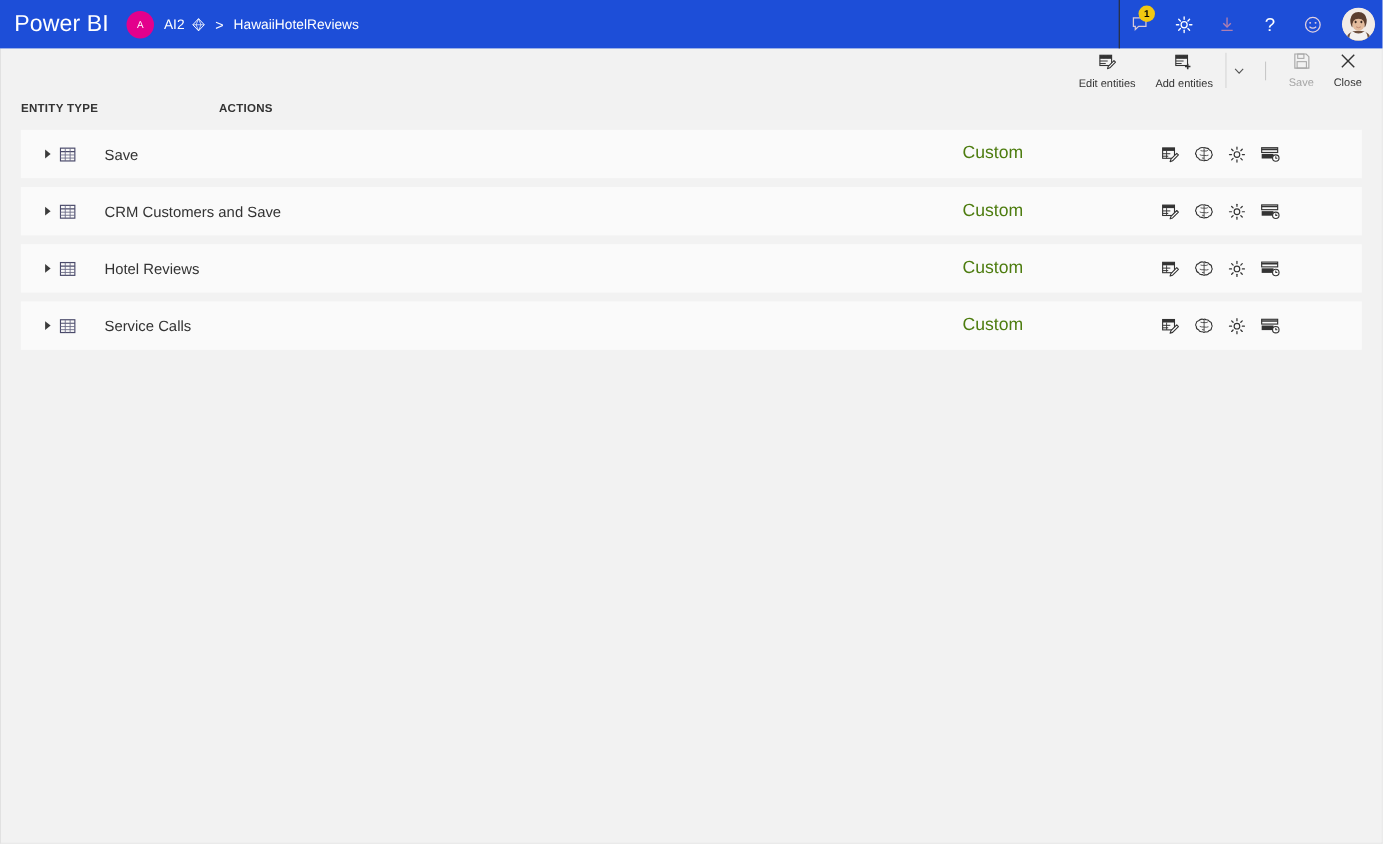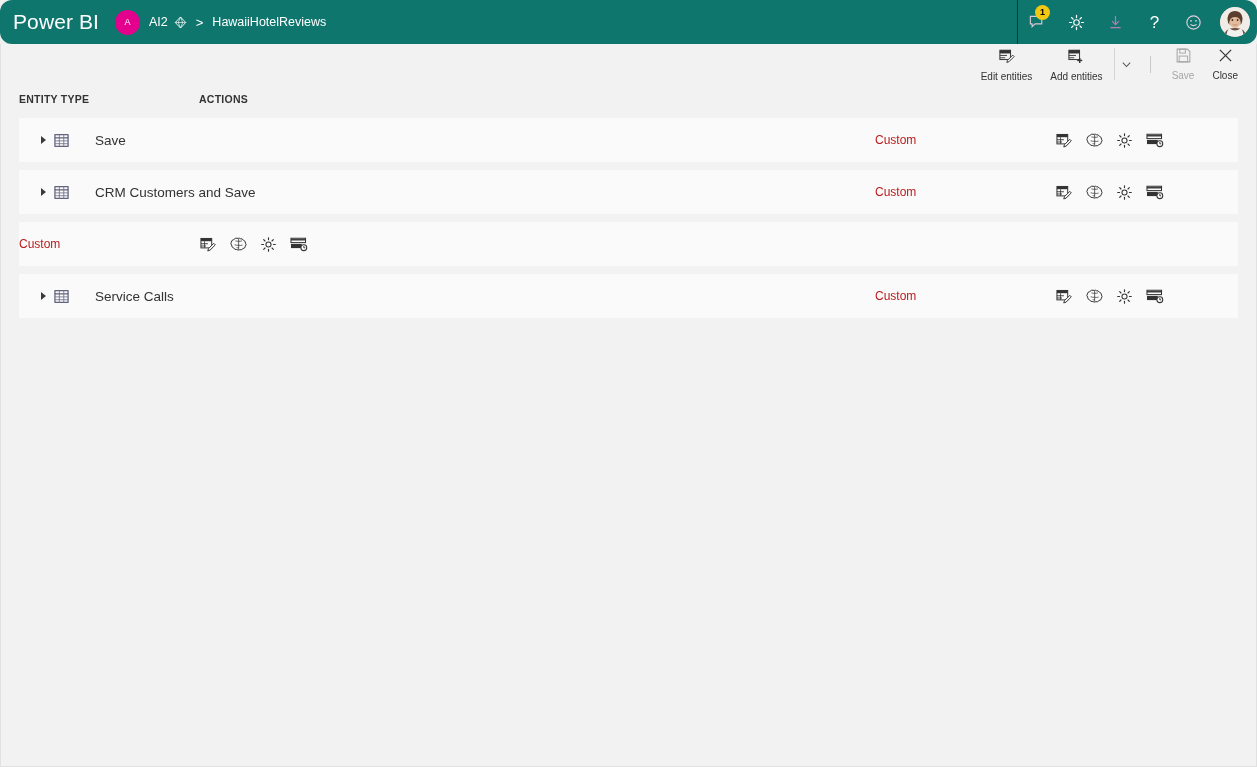--- a/index.html
+++ b/index.html
@@ -18,27 +18,26 @@
     height: 767px;
     background: #f0f0f0;
     display: flex;
     flex-direction: column;
   }
 
   
   .topbar {
     height: 44px;
     min-height: 44px;
-    background: #0f766e;
+    background: #1d4ed8;
     display: flex;
     align-items: center;
     color: #ffffff;
     position: relative;
     z-index: 20;
-    border-radius: 12px;
   }
 
   .brand {
     font-size: 21px;
     font-weight: 400;
     color: #ffffff;
     padding-left: 13px;
     padding-right: 16px;
     letter-spacing: .1px;
     line-height: 44px;
@@ -297,22 +296,22 @@
 
   .ent-name {
     font-size: 13.5px;
     color: #333333;
     white-space: nowrap;
   }
 
   .row-type {
     width: 180px;
     flex-shrink: 0;
-    font-size: 12px;
-    color: #b91c1c;
+    font-size: 16px;
+    color: #4d7c0f;
   }
 
   .row-actions {
     flex: 1;
     display: flex;
     align-items: center;
     gap: 11px;
   }
 
   .act-btn {
@@ -636,20 +635,36 @@
           <rect x="1" y="8.4" width="11.4" height="4.4" fill="#333"></rect>
           <circle cx="14.6" cy="12.4" r="3.1" fill="#fff" stroke="#333" stroke-width="1.1"></circle>
           <path d="M14.6 10.6 v1.9 h1.5" fill="none" stroke="#333" stroke-width="1"></path>
         </svg>
       </div>
 
     </div>
   </div>
 
   <div class="row">
+    <div class="row-name">
+      <div class="chevron">
+        <div class="tri"></div>
+      </div>
+      <span class="ent-icon">
+        <svg width="15" height="15" viewBox="0 0 16 16">
+          <rect x="1" y="1.8" width="14" height="12.4" fill="none" stroke="#4a4a6a" stroke-width="1.15"></rect>
+          <path d="M1 5.2 h14" stroke="#4a4a6a" stroke-width="1.15"></path>
+          <path d="M1 8.4 h14" stroke="#6a6a86" stroke-width=".85"></path>
+          <path d="M1 11.4 h14" stroke="#6a6a86" stroke-width=".85"></path>
+          <path d="M5.7 1.8 v12.4" stroke="#6a6a86" stroke-width=".85"></path>
+          <path d="M10.4 1.8 v12.4" stroke="#6a6a86" stroke-width=".85"></path>
+        </svg>
+      </span>
+      <span class="ent-name">Hotel Reviews</span>
+    </div>
 
     <div class="row-type">Custom</div>
 
     <div class="row-actions">
 
       <div class="act-btn">
         <svg width="17" height="17" viewBox="0 0 18 18">
           <rect x="1" y="2.6" width="11.4" height="10" fill="none" stroke="#333" stroke-width="1.05"></rect>
           <rect x="1" y="2.6" width="11.4" height="2.9" fill="#333"></rect>
           <path d="M1 8.2 h7.4" stroke="#333" stroke-width=".95"></path>

